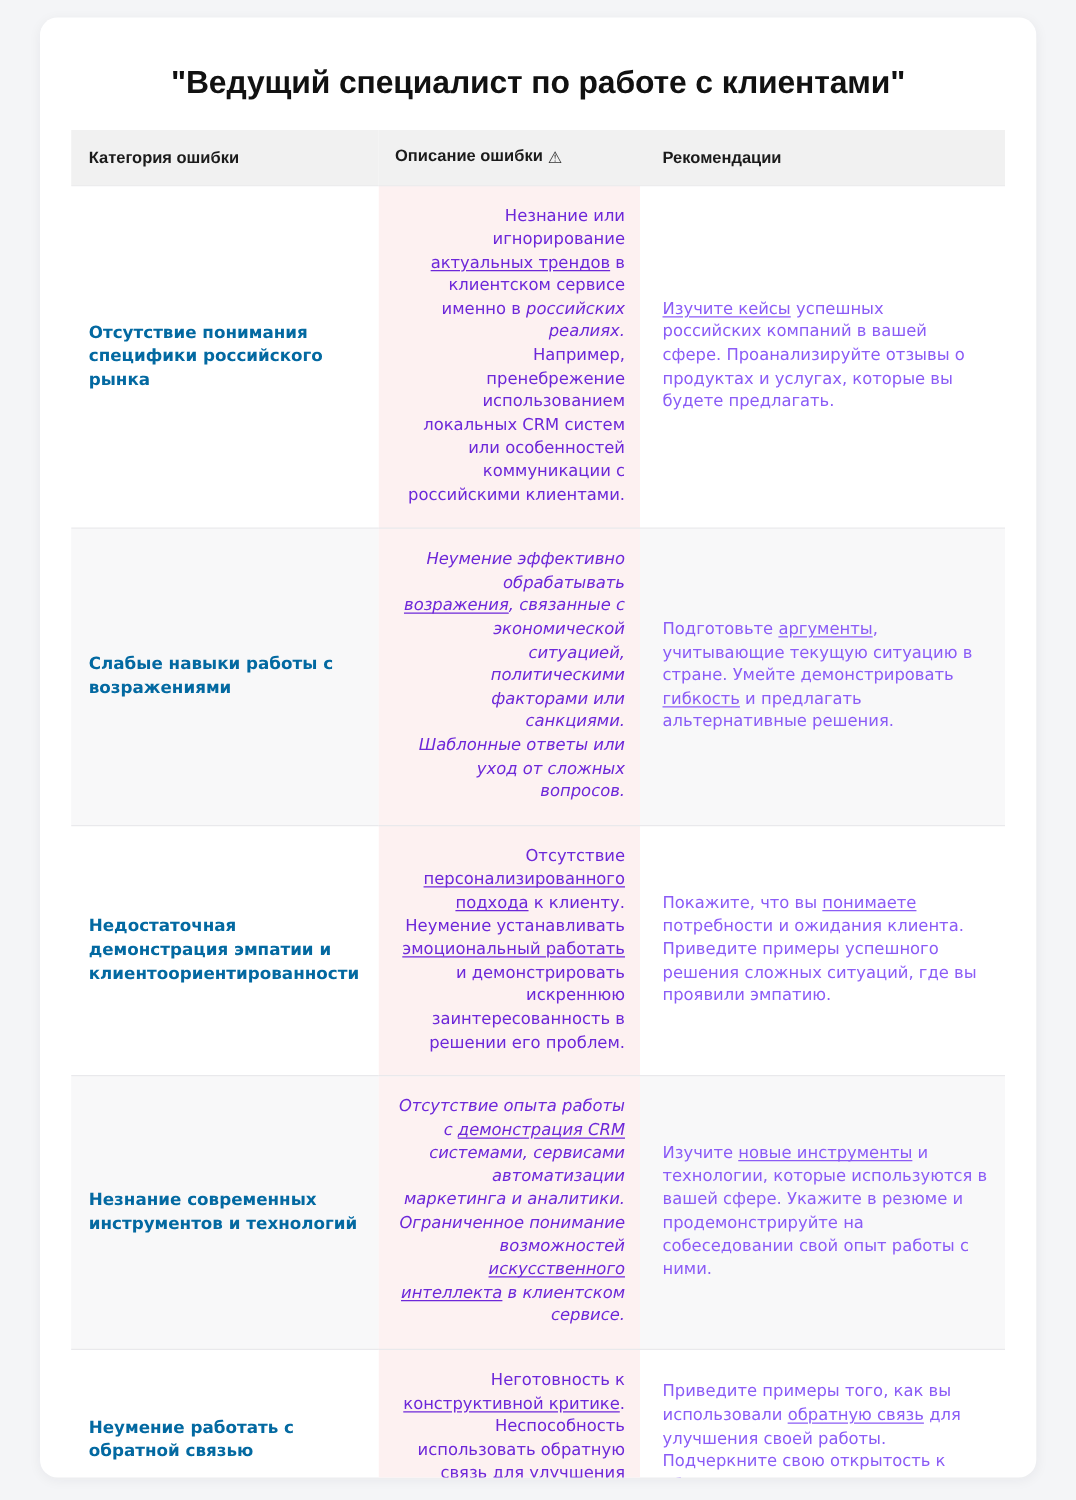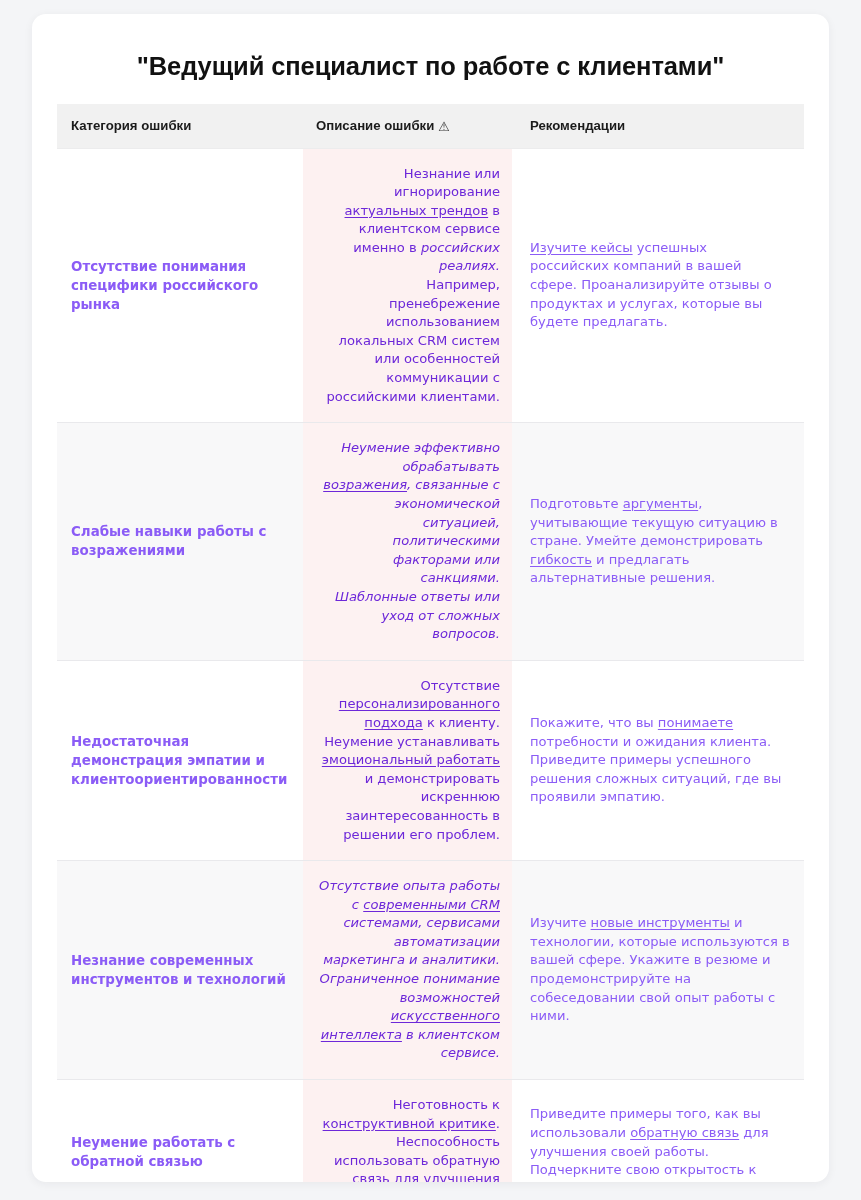--- a/index.html
+++ b/index.html
@@ -96,21 +96,21 @@
     font-size: 13.1px;
     line-height: 18.6px;
   }
 
   tbody tr.alt td { background: #f8f8f9; }
   tbody tr.alt td.cell-desc { background: #fdf2f2; font-style: italic; }
   tbody tr td.cell-desc { background: #fdf1f1; }
 
   td.cell-cat {
     font-weight: 700;
-    color: #8b5cf6;
+    color: #0369a1;
     font-size: 13.4px;
     line-height: 19px;
     padding-left: 14px;
     padding-right: 10px;
   }
 
   td.cell-desc {
     padding-right: 12px;
     color: #6d28d9;
     text-align: right;
@@ -163,21 +163,21 @@
               <td class="cell-desc">Неумение эффективно обрабатывать <u class="hl">возражения</u>, связанные с экономической ситуацией, политическими факторами или санкциями.<br>Шаблонные ответы или уход от сложных вопросов.</td>
               <td class="cell-rec">Подготовьте <u class="hl">аргументы</u>, учитывающие текущую ситуацию в стране. Умейте демонстрировать <u class="hl">гибкость</u> и предлагать альтернативные решения.</td>
             </tr>
             <tr>
               <td class="cell-cat">Недостаточная демонстрация эмпатии и клиентоориентированности</td>
               <td class="cell-desc">Отсутствие <u class="hl">персонализированного подхода</u> к клиенту. Неумение устанавливать <u class="hl">эмоциональный работать</u> и демонстрировать искреннюю заинтересованность в решении его проблем.</td>
               <td class="cell-rec">Покажите, что вы <u class="hl">понимаете</u> потребности и ожидания клиента. Приведите примеры успешного решения сложных ситуаций, где вы проявили эмпатию.</td>
             </tr>
             <tr class="alt">
               <td class="cell-cat">Незнание современных инструментов и технологий</td>
-              <td class="cell-desc">Отсутствие опыта работы с <u class="hl">современными CRM</u> системами, сервисами автоматизации маркетинга и аналитики. Ограниченное понимание возможностей <u class="hl">искусственного интеллекта</u> в клиентском сервисе.</td>
+              <td class="cell-desc">Отсутствие опыта работы с <u class="hl">демонстрация CRM</u> системами, сервисами автоматизации маркетинга и аналитики. Ограниченное понимание возможностей <u class="hl">искусственного интеллекта</u> в клиентском сервисе.</td>
               <td class="cell-rec">Изучите <u class="hl">новые инструменты</u> и технологии, которые используются в вашей сфере. Укажите в резюме и продемонстрируйте на собеседовании свой опыт работы с ними.</td>
             </tr>
             <tr>
               <td class="cell-cat">Неумение работать с обратной связью</td>
               <td class="cell-desc">Неготовность к <u class="hl">конструктивной критике</u>. Неспособность использовать обратную связь для улучшения качества обслуживания.</td>
               <td class="cell-rec">Приведите примеры того, как вы использовали <u class="hl">обратную связь</u> для улучшения своей работы. Подчеркните свою открытость к обучению и развитию.</td>
             </tr>
           </tbody>
       </table>
     </div>

